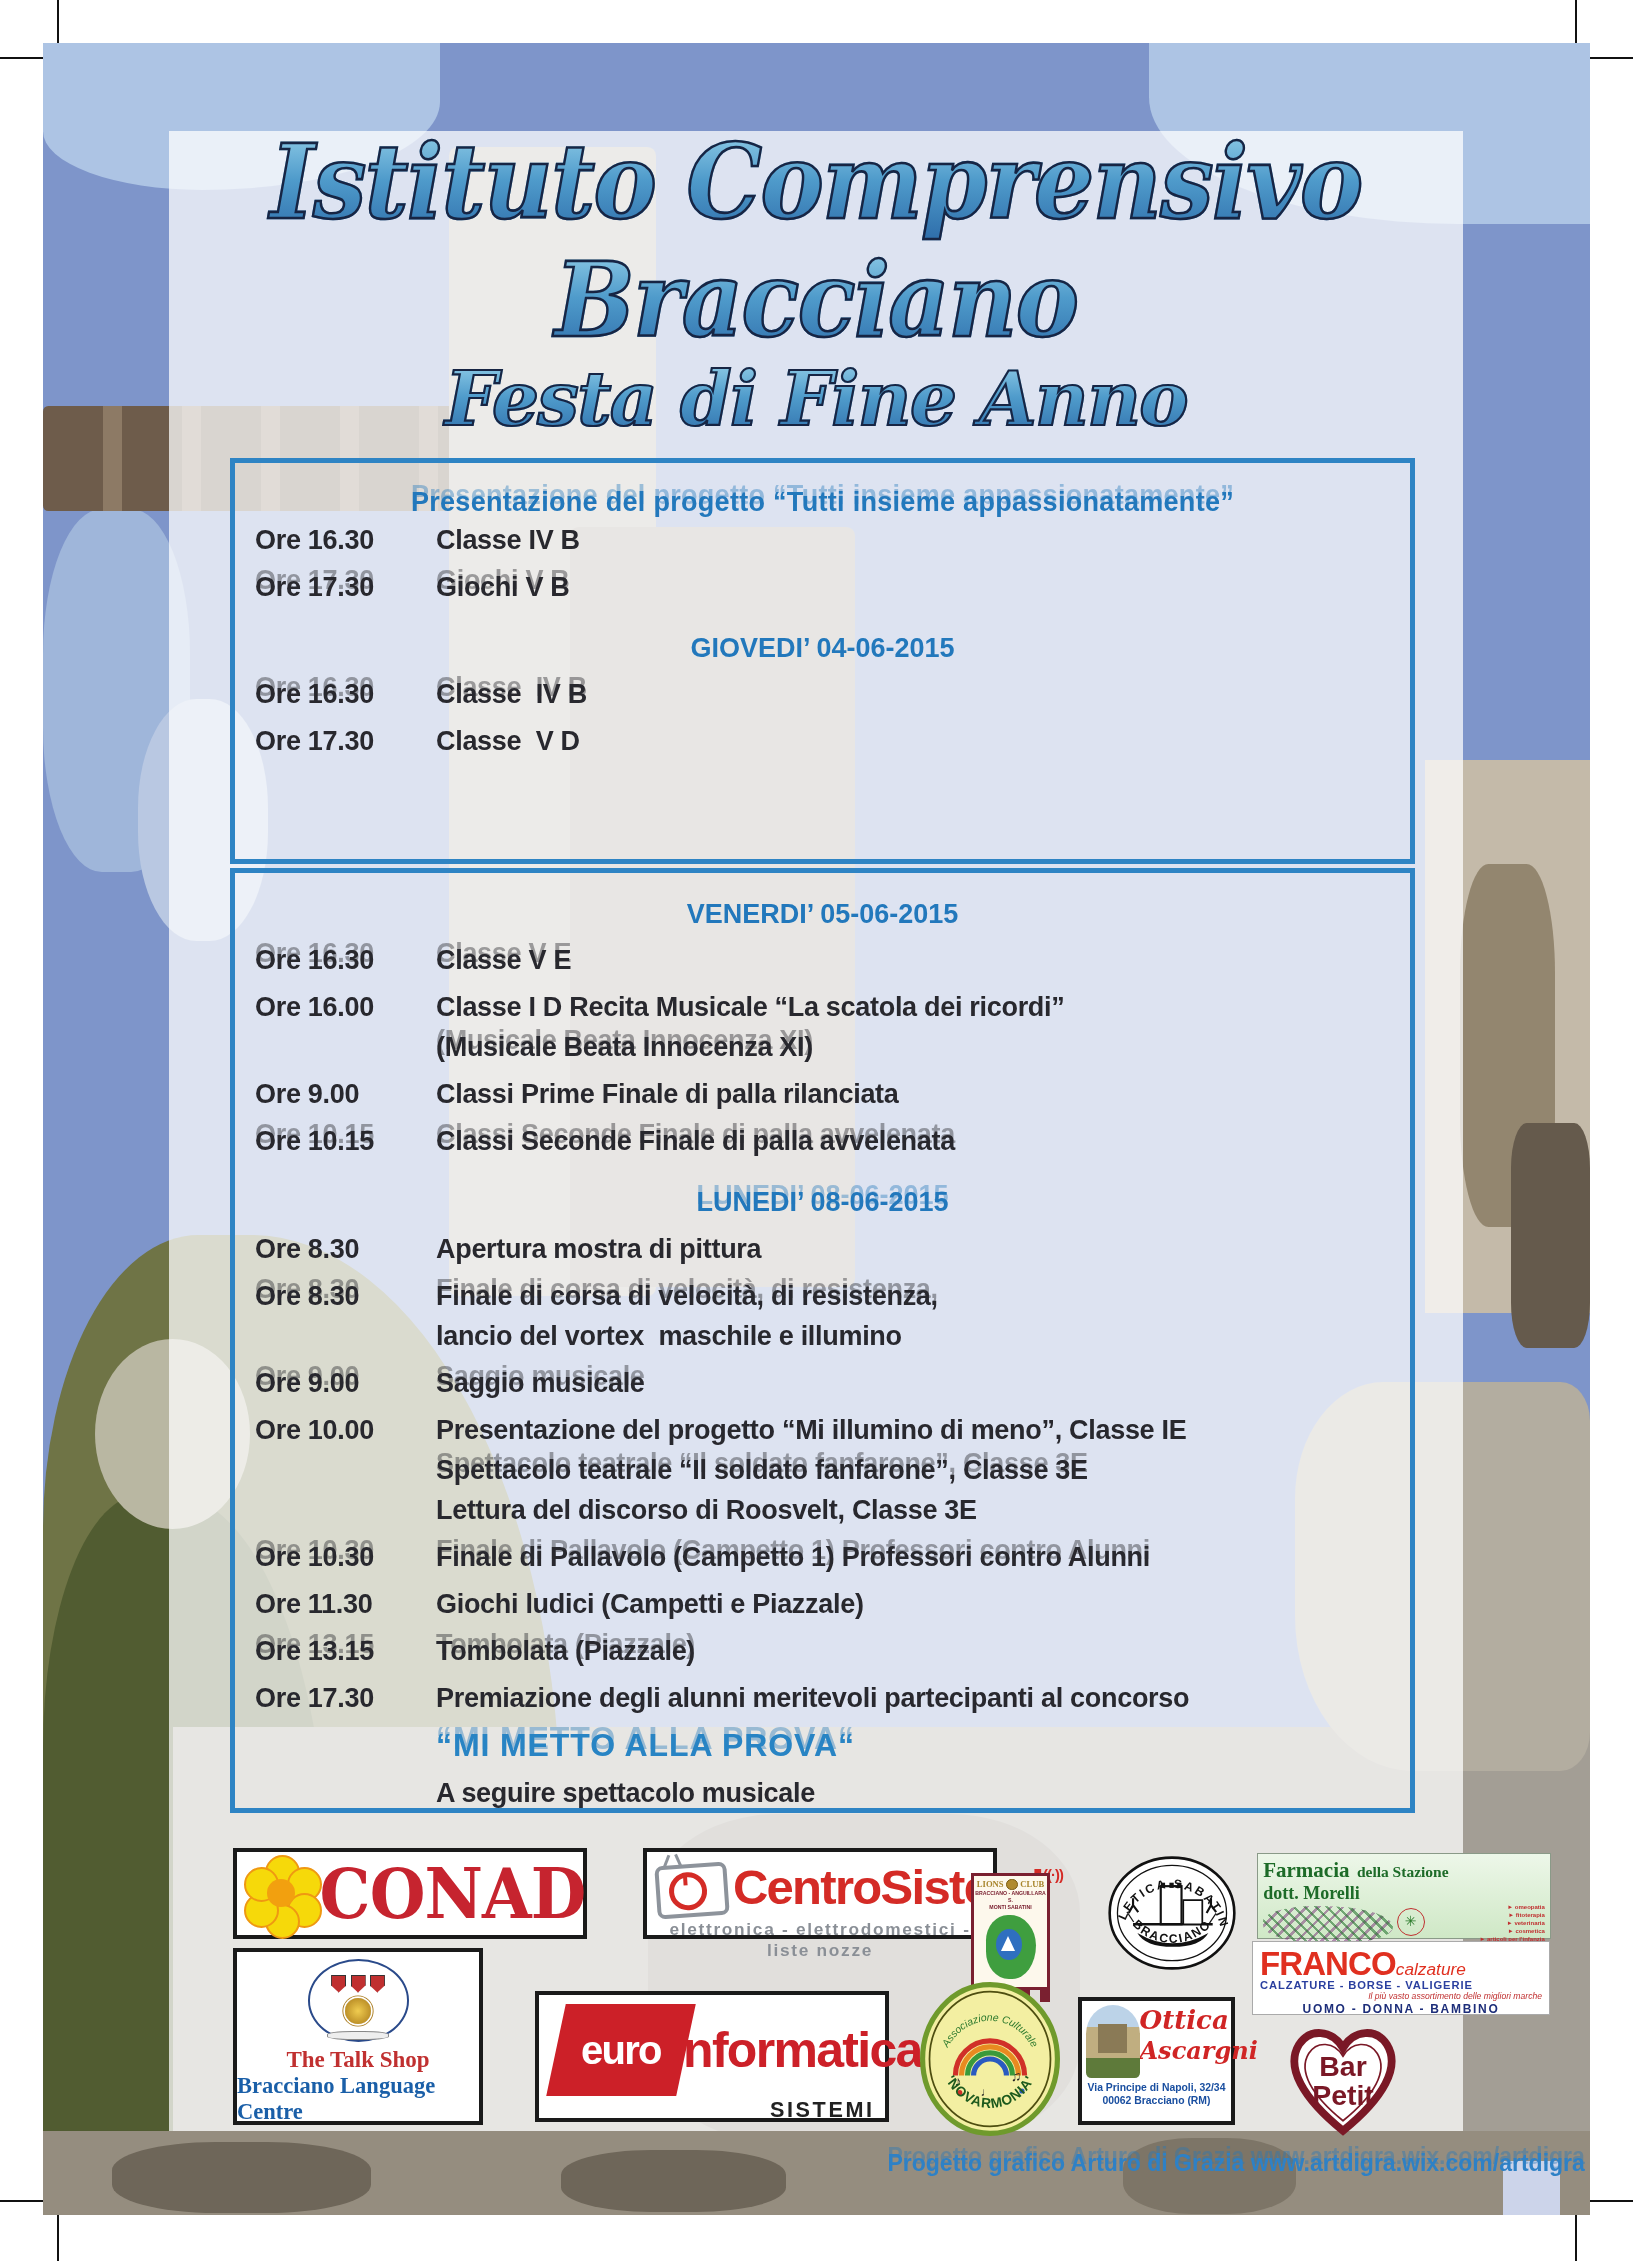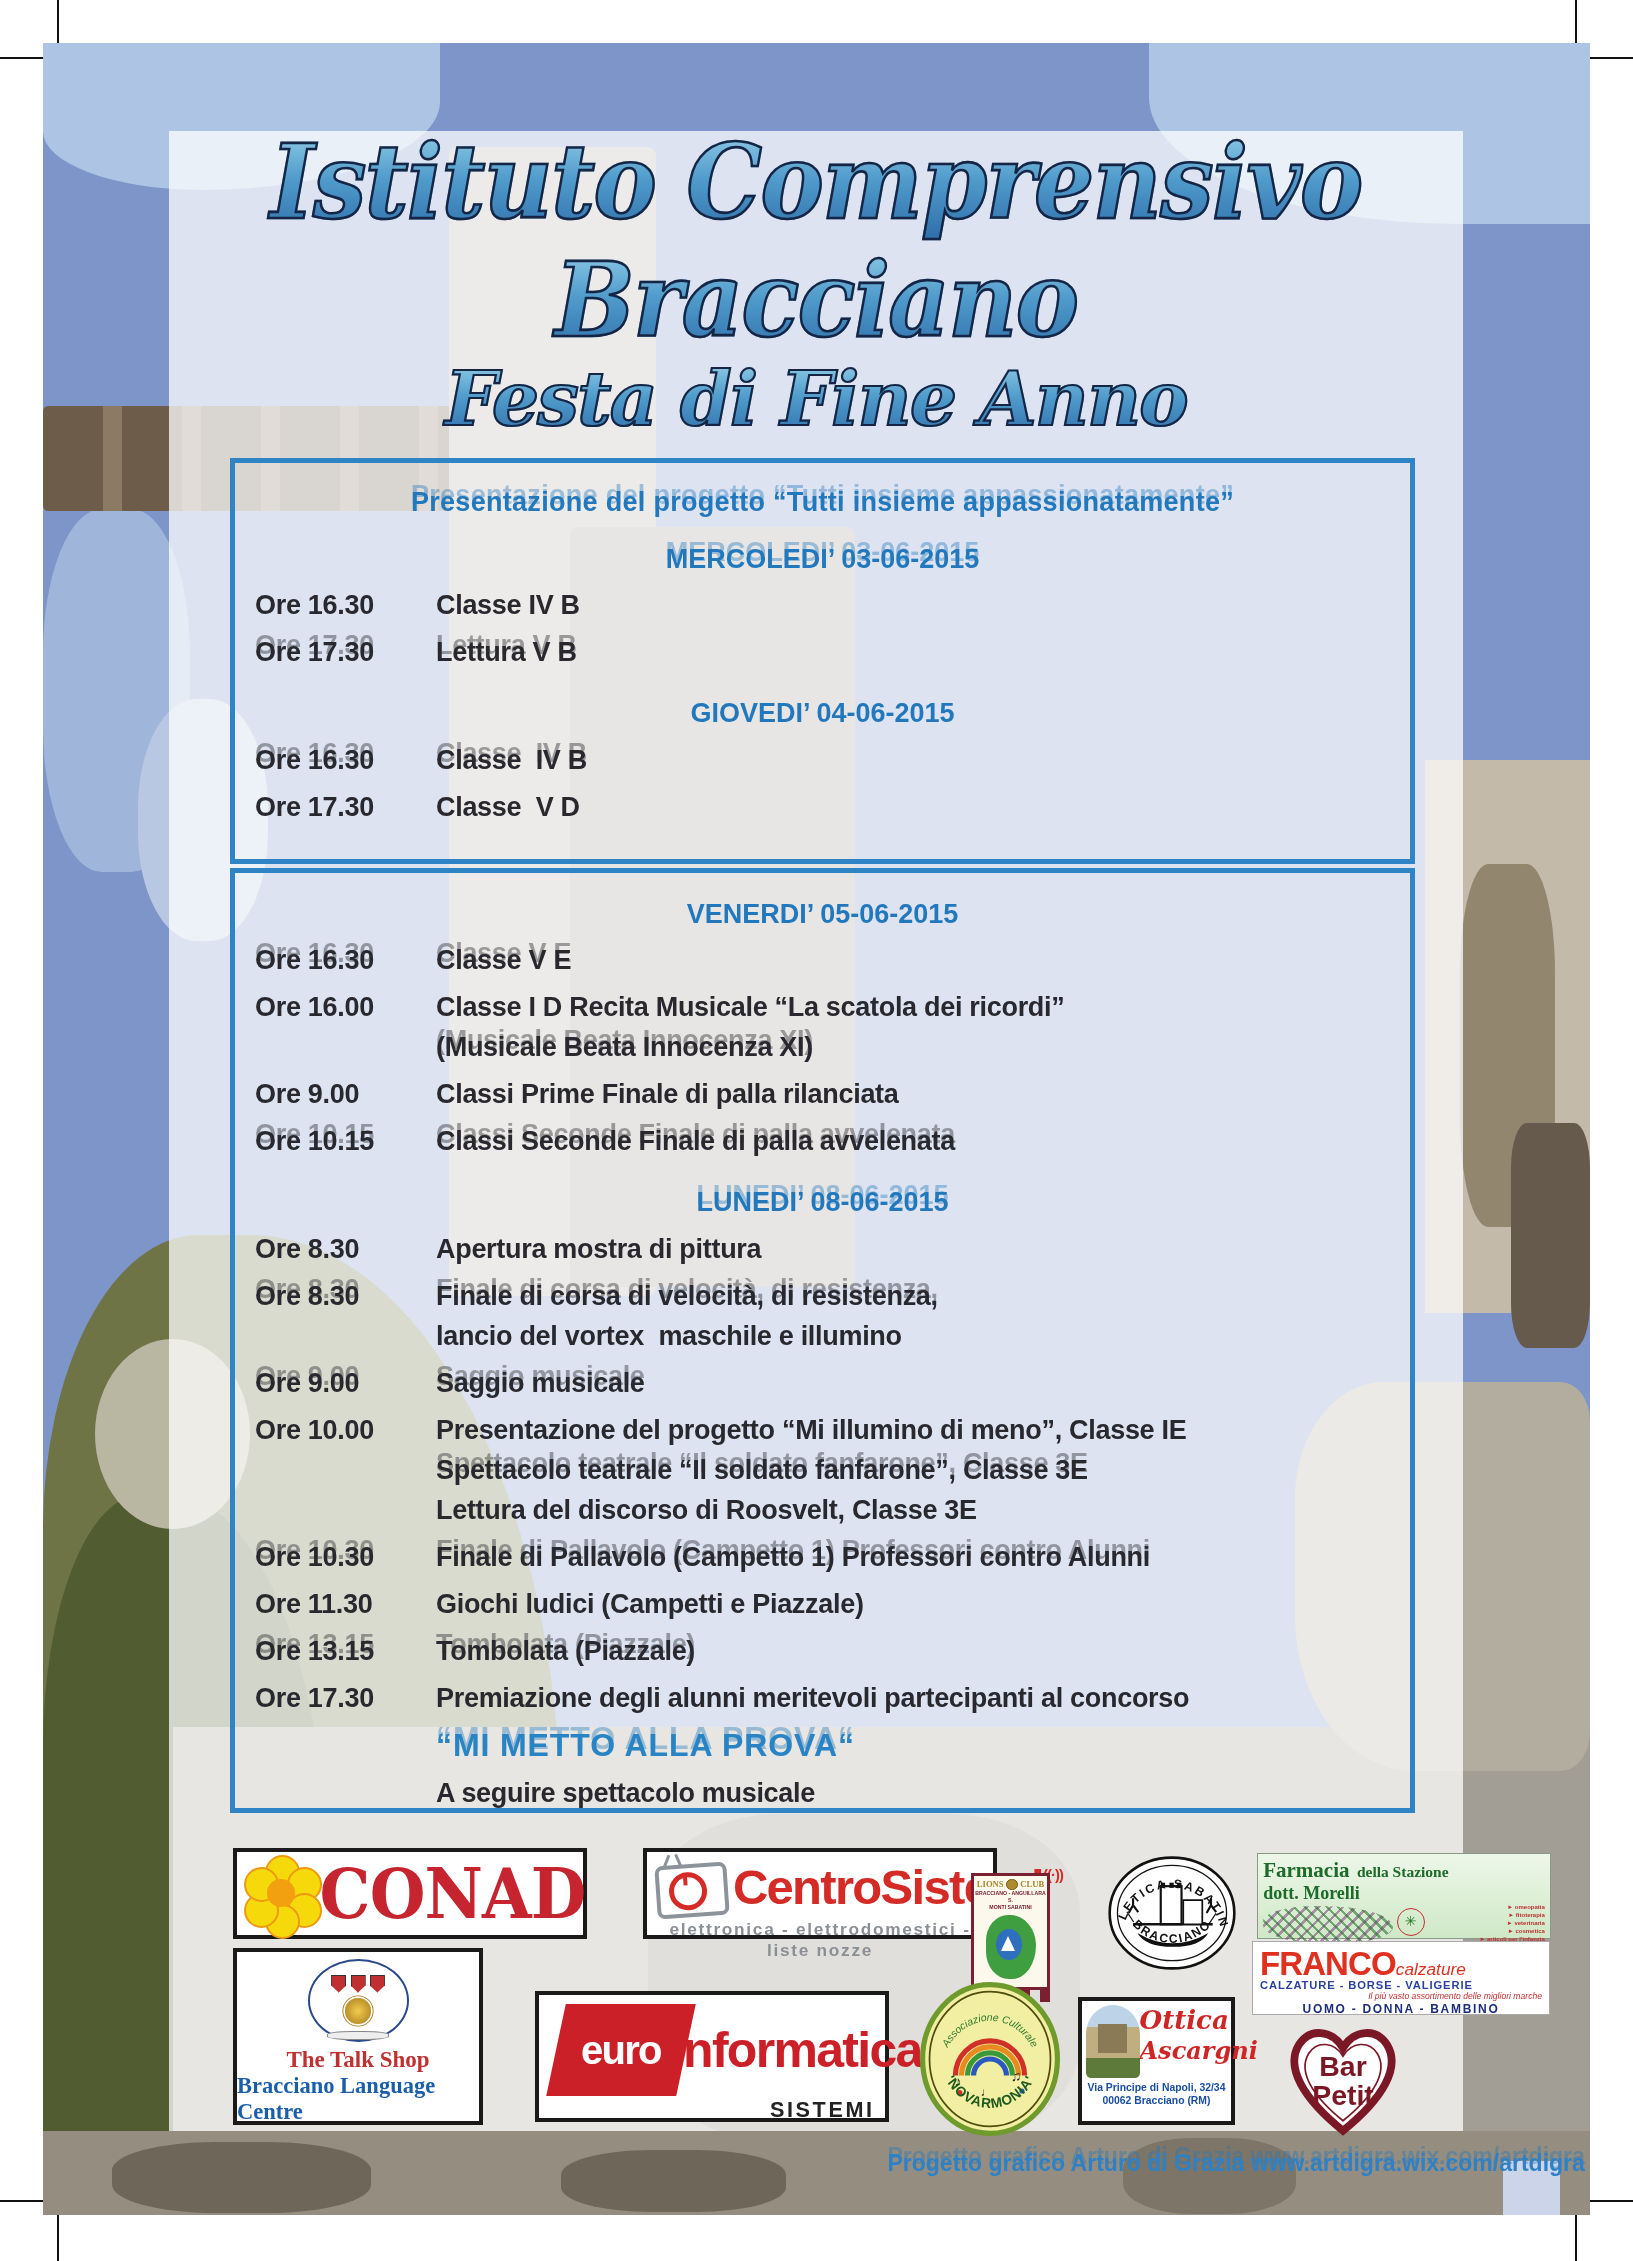--- a/index.html
+++ b/index.html
@@ -181,31 +181,30 @@
     </div>
 
     <div id="overlay"></div>
 
     <div class="bigtitle" id="title1">Istituto Comprensivo</div>
     <div class="bigtitle" id="title2">Bracciano</div>
     <div class="bigtitle" id="subtitle">Festa di Fine Anno</div>
 
     <div class="schbox" id="box1">
         <div class="proj-h gb">Presentazione del progetto “Tutti insieme appassionatamente”</div>
-        <div class="day-h gb">MERCOLEDI’ 03-06-2015</div>
         <div class="row">
           <div class="time">Ore 16.30</div>
           <div class="lines">
             <div class="line">Classe IV B</div>
           </div>
         </div>
         <div class="row">
           <div class="time g">Ore 17.30</div>
           <div class="lines">
-            <div class="line g">Lettura V B</div>
+            <div class="line g">Giochi V B</div>
           </div>
         </div>
         <div class="day-h">GIOVEDI’ 04-06-2015</div>
         <div class="row">
           <div class="time g">Ore 16.30</div>
           <div class="lines">
             <div class="line g">Classe  IV B</div>
           </div>
         </div>
         <div class="row">

